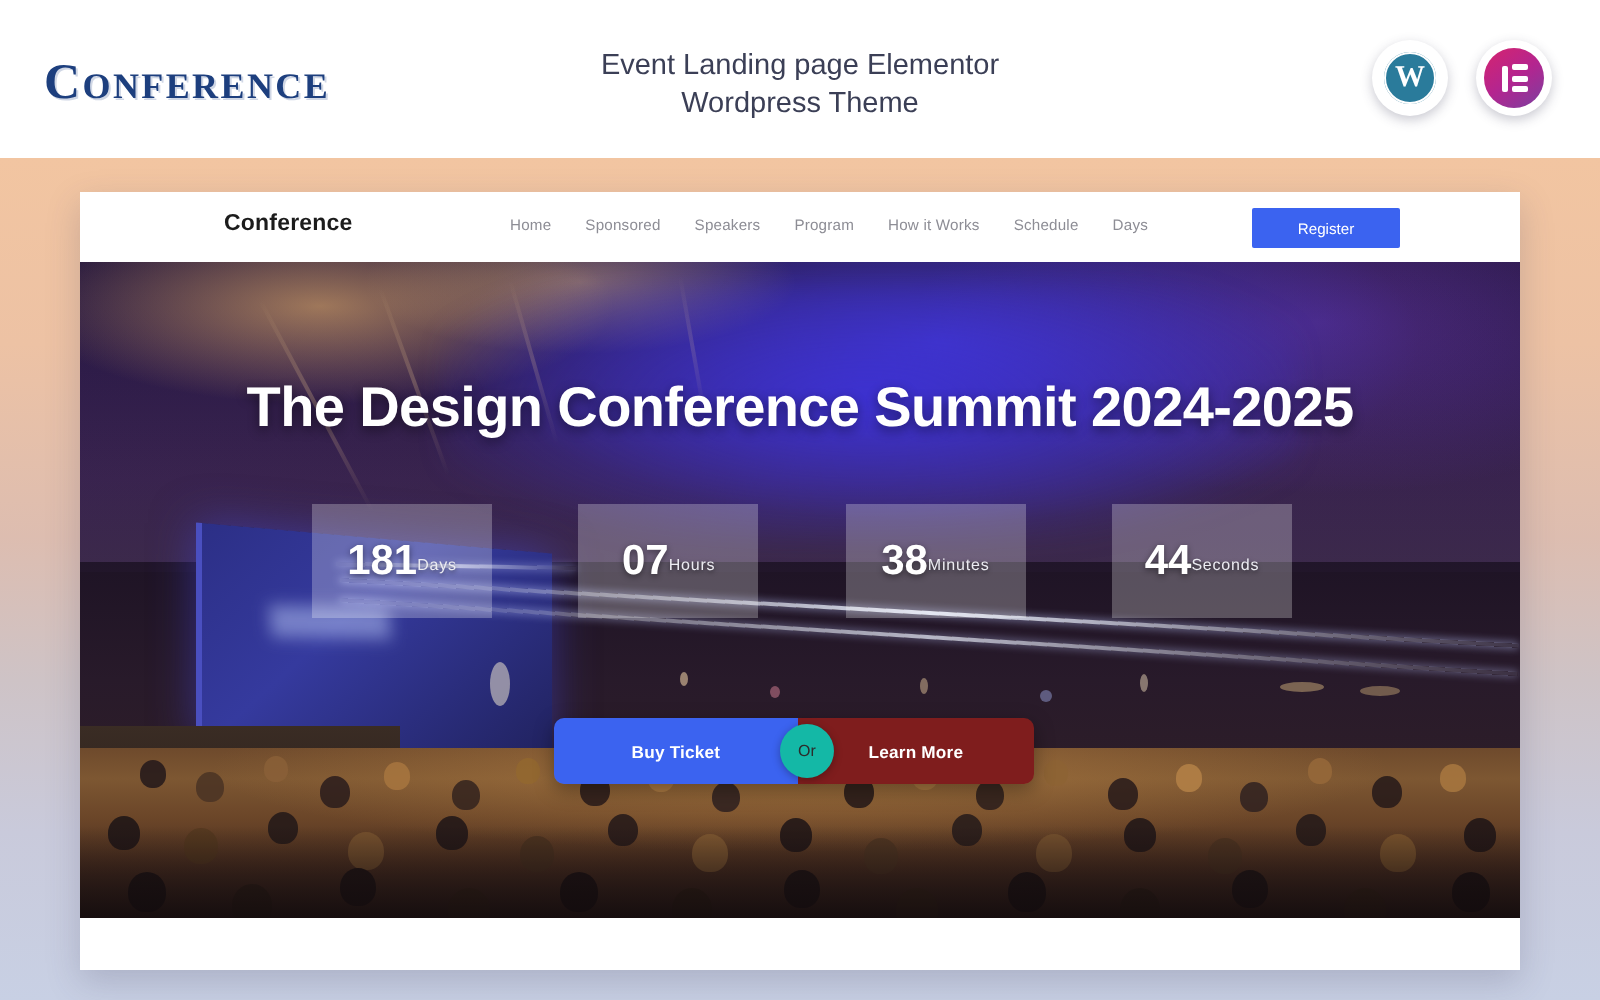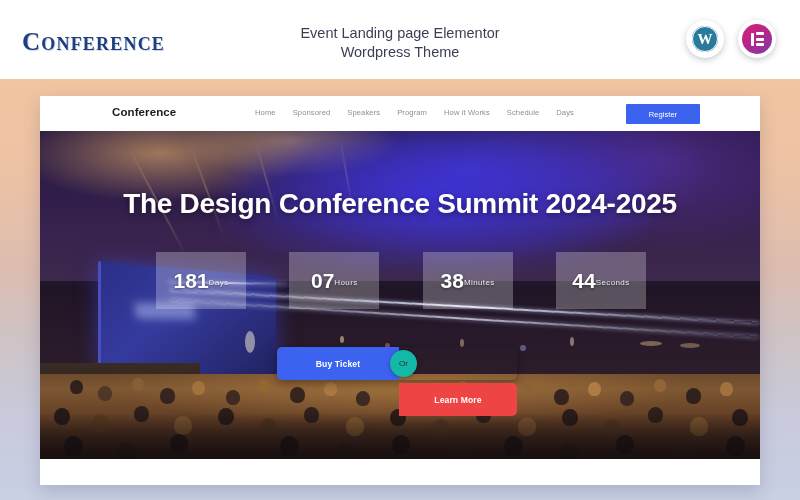--- a/index.html
+++ b/index.html
@@ -247,44 +247,43 @@
     line-height: 22px;
     text-shadow: 0 1px 3px rgba(0,0,0,0.45);
   }
   .cd-label {
     color: #ececf2; font-size: 8px; margin-top: 4px;
     letter-spacing: 0.4px;
     text-shadow: 0 1px 2px rgba(0,0,0,0.5);
   }
 
   .cta-group {
-    position: absolute; left: 237px; top: 216px;
+    position: absolute; left: 237px; top: 228px;
     width: 240px; height: 33px;
     display: flex;
     border-radius: 5px;
     overflow: visible;
     z-index: 6;
     box-shadow: 0 3px 10px rgba(0,0,0,0.35);
   }
   .cta-buy {
     width: 128px; height: 33px;
     background: #3b63f0;
     border-radius: 5px 0 0 5px;
     display: flex; align-items: center; justify-content: center;
     color: #ffffff; font-size: 8.6px; font-weight: 700;
     letter-spacing: 0.1px;
   }
   .cta-learn {
     width: 124px; height: 33px;
-    background: #ef4444;
+    background: #7f1d1d;
     border-radius: 0 5px 5px 0;
     display: flex; align-items: center; justify-content: center;
     color: #ffffff; font-size: 8.6px; font-weight: 700;
     letter-spacing: 0.1px;
-    margin-top: 36px;
   }
   .cta-or {
     position: absolute; left: 113px; top: 3px;
     width: 27px; height: 27px; border-radius: 50%;
     background: #14b8a6;
     display: flex; align-items: center; justify-content: center;
     color: #2c2c2c; font-size: 8px; font-weight: 400;
     box-shadow: 0 1px 4px rgba(0,0,0,0.3);
     z-index: 7;
   }

